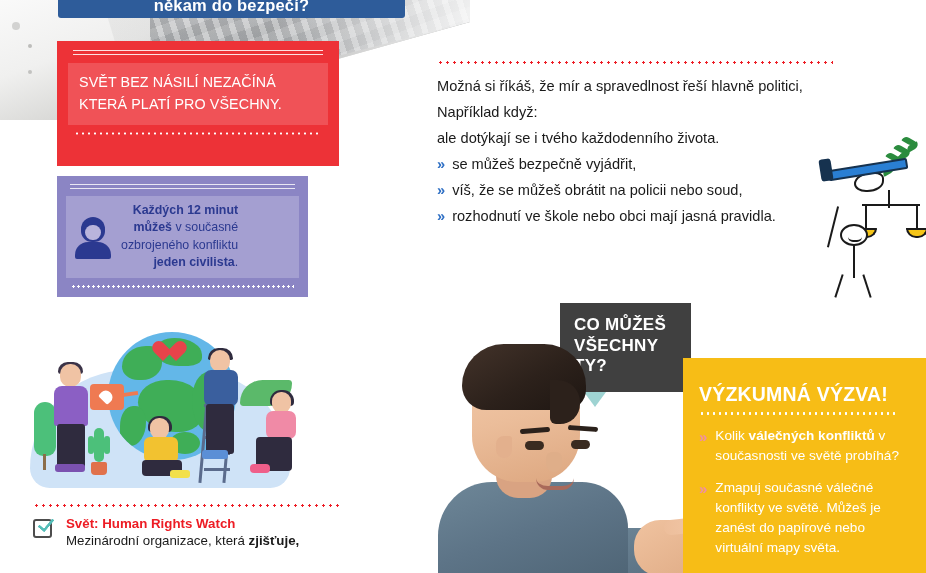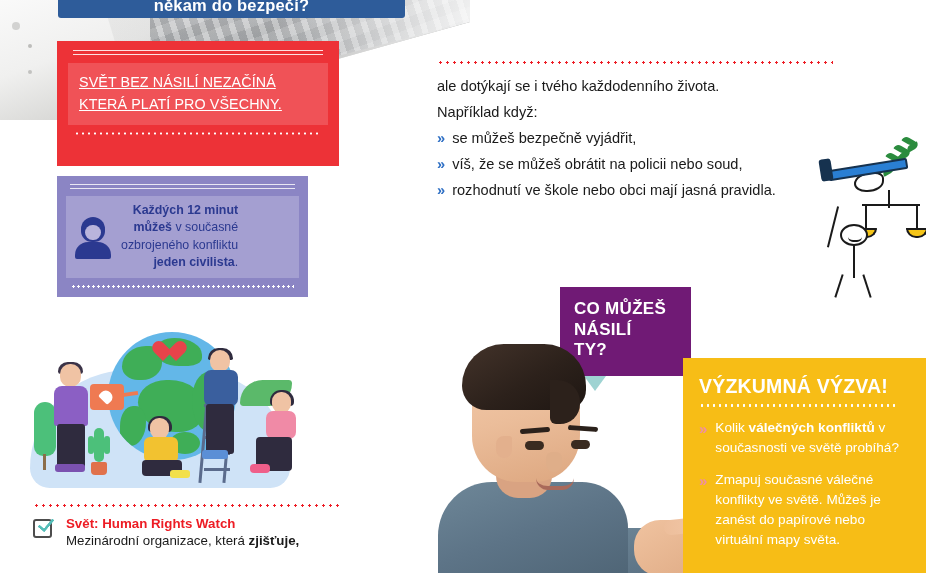--- a/index.html
+++ b/index.html
@@ -70,21 +70,20 @@
     width: calc(100% - 10px); margin: 0 auto 8px auto; height: 5px;
     border-top: 1.5px solid rgba(255,255,255,.85);
     border-bottom: 1.5px solid rgba(255,255,255,.85);
   }
   .quote-inner {
     background: rgba(255,255,255,.16); padding: 9px 11px 10px 11px;
   }
   .quote-line {
     color:#fff; font-size:14.3px; font-weight:400; line-height:1.52; letter-spacing:.1px;
     white-space: nowrap;
-    text-decoration: underline;
   }
   .quote-dots {
     margin: 7px auto 0 auto; width: calc(100% - 12px); height: 3px;
     background-image: radial-gradient(circle, #fff 0 1px, transparent 1.2px);
     background-size: 6px 3px; background-repeat: repeat-x;
   }
 
   
   .stat-card {
     position: absolute; left: 57px; top: 176px; width: 251px; height: 121px;
@@ -237,22 +236,22 @@
   .scale-bar { position:absolute; left:54px; top:58px; width:58px; height:2.2px; background:#1a1a1a; }
   .scale-post{ position:absolute; left:80px; top:44px; width:2.2px; height:18px; background:#1a1a1a; }
   .scale-wire{ position:absolute; width:1.8px; height:24px; background:#1a1a1a; }
   .pan {
     position:absolute; width:22px; height:10px; background:#f5c518;
     border:2px solid #1a1a1a; border-radius:0 0 11px 11px;
   }
 
   
   .speech {
-    position:absolute; left:560px; top:287px; width:131px; height:89px;
-    background:#701a75;
+    position:absolute; left:560px; top:303px; width:131px; height:89px;
+    background:#404040;
   }
   .speech::after{
     content:""; position:absolute; left:24px; top:89px; width:0; height:0;
     border-left:11px solid transparent; border-right:11px solid transparent;
     border-top:15px solid #9ed3d2;
   }
   .speech-text{
     color:#fff; font-size:17px; font-weight:800; line-height:1.22; letter-spacing:.3px;
     padding:12px 0 0 14px;
   }
@@ -305,21 +304,21 @@
   }
   .boy-finger{
     position:absolute; left:226px; top:188px; width:52px; height:15px;
     background: linear-gradient(90deg,#edbe9b 0%,#f3cbac 100%);
     border-radius: 8px 9px 9px 8px; transform: rotate(-6deg);
   }
 
   
   .yellow-box {
     position:absolute; left:683px; top:358px; width:243px; height:215px;
-    background:#f7bd16; padding:17px 14px 0 16px;
+    background:#f7bd16; padding:25px 14px 0 16px;
   }
   .yb-title{ color:#fff; font-size:19.5px; font-weight:800; letter-spacing:.2px; white-space:nowrap; }
   .yb-dots{
     margin:6px 0 11px 0; height:3px; width:200px;
     background-image: radial-gradient(circle, #fff 0 1.1px, transparent 1.3px);
     background-size: 6px 3px; background-repeat: repeat-x;
   }
   .yb-item{ display:flex; gap:8px; margin-bottom:12px; }
   .yb-chev{ color:#ef8fa3; font-weight:700; font-size:15px; flex:0 0 auto; line-height:1.45; }
   .yb-text{ color:#fff; font-size:13.6px; line-height:1.47; }
@@ -446,22 +445,23 @@
       <div class="hair"></div>
         <div class="head"></div>
         <div class="torso"></div>
       <div class="legs"></div>
         <div class="shoe"></div>
     </div>
   </div>
 
   <div class="right-col">
     <div class="rc-dots"></div>
+    <div class="rc-p">Možná si říkáš, že mír a spravedlnost řeší hlavně politici,</div>
+    <div class="rc-p">Například když:</div>
     <div class="rc-p">ale dotýkají se i tvého každodenního života.</div>
-    <div class="rc-p">Například když:</div>
     <div class="rc-bullet">
       <span class="chev">»</span>
       <span>se můžeš bezpečně vyjádřit,</span>
     </div>
     <div class="rc-bullet">
       <span class="chev">»</span>
       <span>víš, že se můžeš obrátit na policii nebo soud,</span>
     </div>
     <div class="rc-bullet">
       <span class="chev">»</span>
@@ -494,21 +494,21 @@
       </div>
     <div class="j-arm jx"></div>
     <div class="j-body jx"></div>
     <div class="j-leg1 jx"></div>
     <div class="j-leg2 jx"></div>
   </div>
 
   <div class="speech">
     <div class="speech-text">
       <div>CO MŮŽEŠ</div>
-      <div>NÁSILÍ</div>
+      <div>VŠECHNY</div>
       <div>TY?</div>
     </div>
   </div>
 
   <div class="boy">
     <div class="boy-arm"></div>
     <div class="boy-shirt"></div>
     <div class="boy-neck"></div>
     <div class="boy-head">
       <div class="boy-ear"></div>

